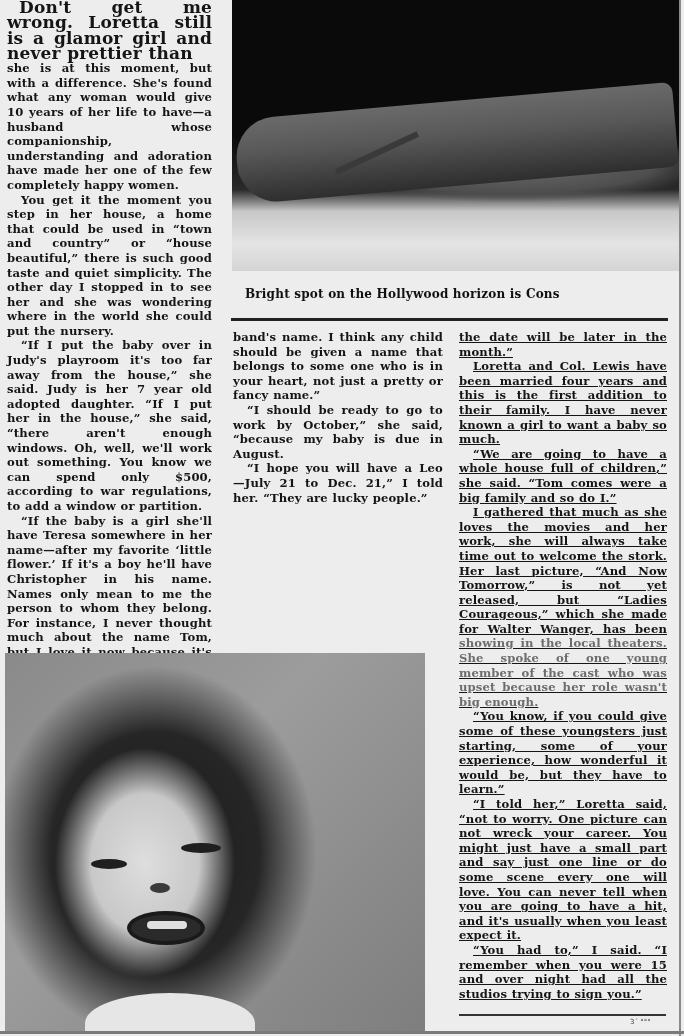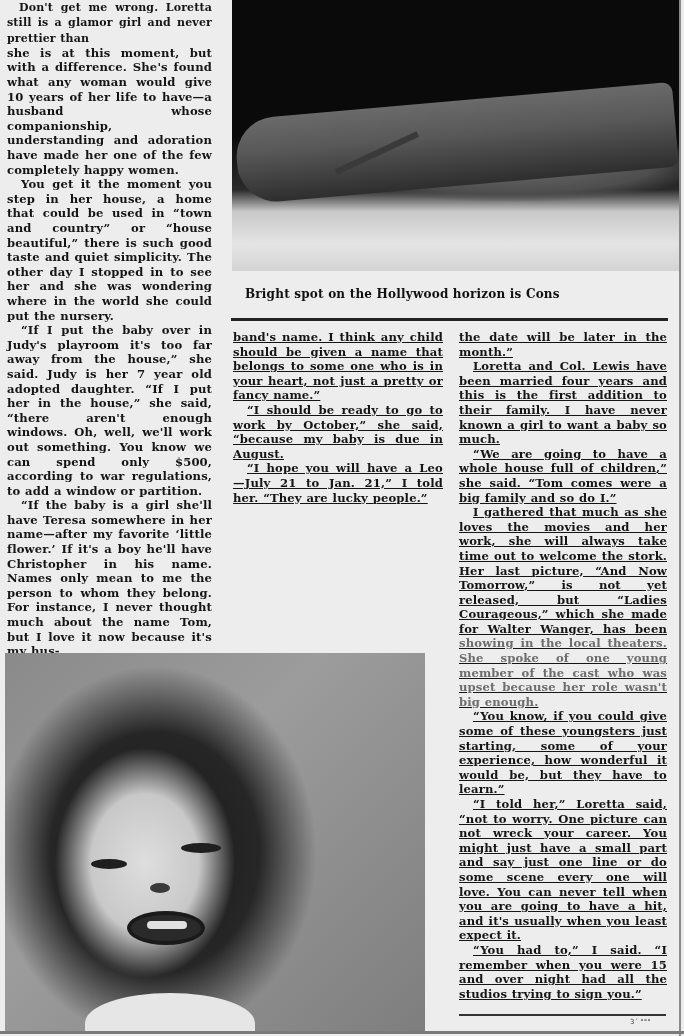--- a/index.html
+++ b/index.html
@@ -26,23 +26,23 @@
       position: absolute;
       font-size: 11.6px;
       line-height: 14.6px;
       font-weight: bold;
       text-align: justify;
       letter-spacing: 0.15px;
       word-spacing: 0.5px;
     }
     .col p { margin: 0; text-indent: 14px; }
     .col p.noindent { text-indent: 0; }
-    .col p.lead { font-size: 11px; line-height: 15.3px; text-indent: 12px; }
+    .col p.lead { font-size: 17px; line-height: 15.3px; text-indent: 12px; }
     .col1 { left: 7px; top: 0px; width: 205px; }
-    .col2 { left: 233px; top: 330px; width: 210px; text-decoration: underline; }
+    .col2 { left: 233px; top: 330px; width: 210px; }
     .col3 { left: 459px; top: 330px; width: 208px; text-decoration: underline; }
     .faded { color: #6d6d6d; }
 
     .photo-top {
       position: absolute; left: 232px; top: 0; width: 447px; height: 271px;
       background:
         radial-gradient(ellipse 260px 50px at 280px 165px, #6b6b6b 0%, #4e4e4e 55%, rgba(0,0,0,0) 75%),
         radial-gradient(ellipse 70px 30px at 60px 170px, #8a8a8a 0%, #6a6a6a 60%, rgba(0,0,0,0) 80%),
         linear-gradient(180deg, #0a0a0a 0%, #0a0a0a 50%, #1a1a1a 60%, #2a2a2a 70%, #c8c8c8 78%, #e4e4e4 90%, #d4d4d4 100%);
       overflow: hidden;
@@ -132,21 +132,21 @@
     <div class="leg"></div>
     <div class="strap"></div>
   </div>
 
   <div class="caption">Bright spot on the Hollywood horizon is Cons</div>
   <div class="caption-rule"></div>
 
   <div class="col col2">
     <p class="noindent">band's name. I think any child should be given a name that belongs to some one who is in your heart, not just a pretty or fancy name.”</p>
     <p>“I should be ready to go to work by October,” she said, “because my baby is due in August.</p>
-    <p>“I hope you will have a Leo —July 21 to Jan. 21,” I told her. “They are lucky people.”</p>
+    <p>“I hope you will have a Leo —July 21 to Dec. 21,” I told her. “They are lucky people.”</p>
   </div>
 
   <div class="col col3">
     <p class="noindent">the date will be later in the month.”</p>
     <p>Loretta and Col. Lewis have been married four years and this is the first addition to their family. I have never known a girl to want a baby so much.</p>
     <p>“We are going to have a whole house full of children,” she said. “Tom comes were a big family and so do I.”</p>
     <p><span>I gathered that much as she loves the movies and her work, she will always take time out to welcome the stork. Her last picture, “And Now Tomorrow,” is not yet released, but “Ladies Courageous,” which she made for Walter Wanger, has been</span> <span class="faded">showing in the local theaters. She spoke of one young member of the cast who was upset because her role wasn't big enough.</span></p>
     <p>“You know, if you could give some of these youngsters just starting, some of your experience, how wonderful it would be, but they have to learn.”</p>
     <p>“I told her,” Loretta said, “not to worry. One picture can not wreck your career. You might just have a small part and say just one line or do some scene every one will love. You can never tell when you are going to have a hit, and it's usually when you least expect it.</p>
     <p>“You had to,” I said. “I remember when you were 15 and over night had all the studios trying to sign you.”</p>

